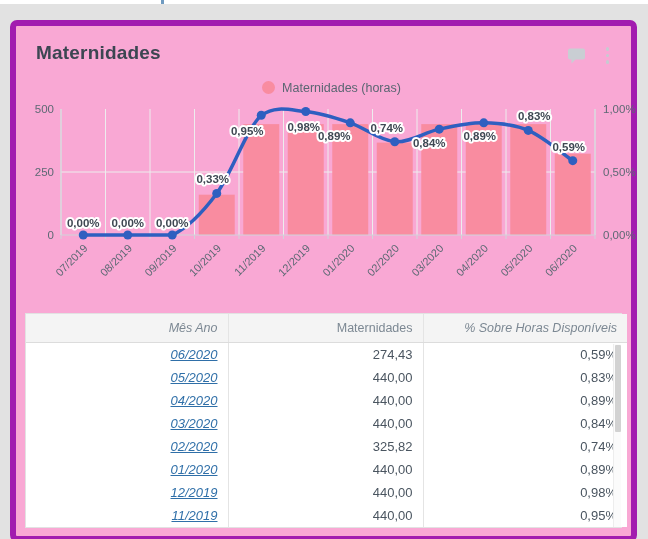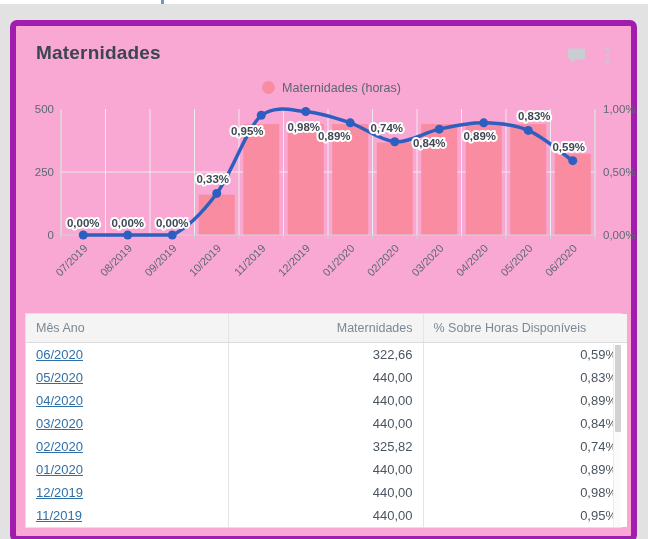--- a/index.html
+++ b/index.html
@@ -32,21 +32,21 @@
   .x-label { font-size:11px; fill:#5d6974; }
   .dlabel { font-size:11.5px; font-weight:bold; fill:#3f4853;
     paint-order:stroke; stroke:#ffffff; stroke-width:4px; stroke-linejoin:round; }
 
   .table-wrap { position:relative; margin:10px 9px 0 9px; border:1px solid #e2e2e2; }
   table { border-collapse:collapse; table-layout:fixed; width:601px; font-size:13px; }
   thead th { background:#f4f4f4; color:#7c8893; font-weight:normal; font-size:12.5px;
     height:29px; border-bottom:1px solid #dcdcdc; cursor:pointer; }
   tbody td { height:23px; color:#4a5560; background:#fff; }
   th, td { padding:0 10px; white-space:nowrap; overflow:hidden; }
-  .c-left { text-align:left; } .c-right { text-align:right; }
+  .c-left { text-align:right;font-style:italic; } .c-right { text-align:right; }
   td.sep, th.sep { border-left:1px solid #e4e4e4; }
   a.month-link { color:#2f6fa8; text-decoration:underline; }
   .vscroll { position:absolute; top:30px; right:0; bottom:0; width:8px;
     background:#fbfbfb; border-left:1px solid #ededed; cursor:pointer; }
   .vscroll-thumb { position:absolute; top:1px; left:1px; width:6px; height:48%;
     background:#d2d2d2; border-radius:1px; }
 </style>
 </head>
 <body>
 
@@ -175,21 +175,21 @@
       <thead>
         <tr>
           <th class="c-left">Mês Ano</th>
           <th class="c-right sep">Maternidades</th>
           <th class="c-left sep">% Sobre Horas Disponíveis</th>
         </tr>
       </thead>
       <tbody id="table-body">
           <tr>
             <td class="c-left"><a href="#" class="month-link">06/2020</a></td>
-            <td class="c-right sep">322,66</td>
+            <td class="c-right sep">274,43</td>
             <td class="c-right sep">0,59%</td>
           </tr>
           <tr>
             <td class="c-left"><a href="#" class="month-link">05/2020</a></td>
             <td class="c-right sep">440,00</td>
             <td class="c-right sep">0,83%</td>
           </tr>
           <tr>
             <td class="c-left"><a href="#" class="month-link">04/2020</a></td>
             <td class="c-right sep">440,00</td>

